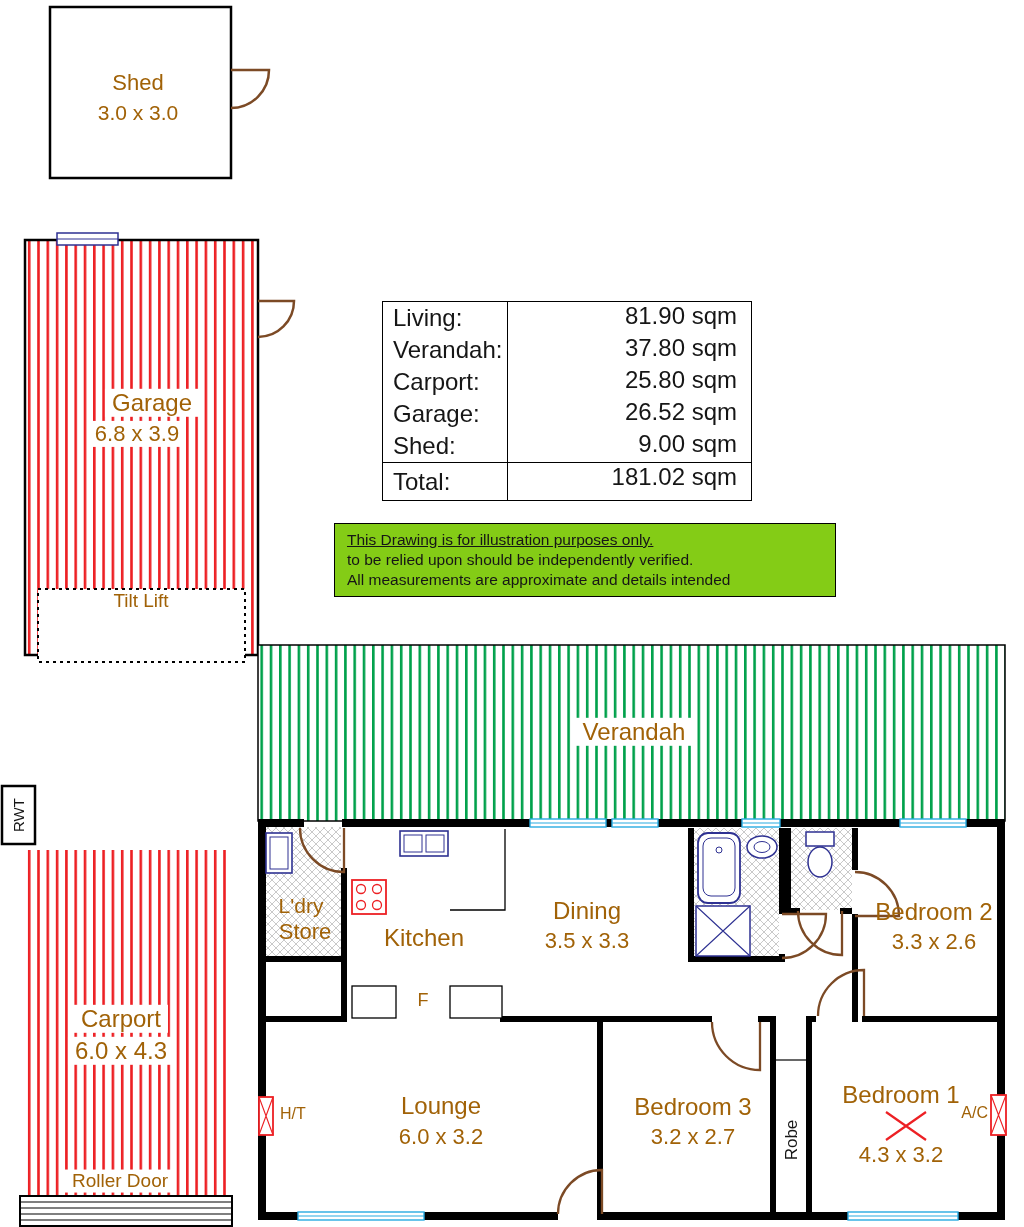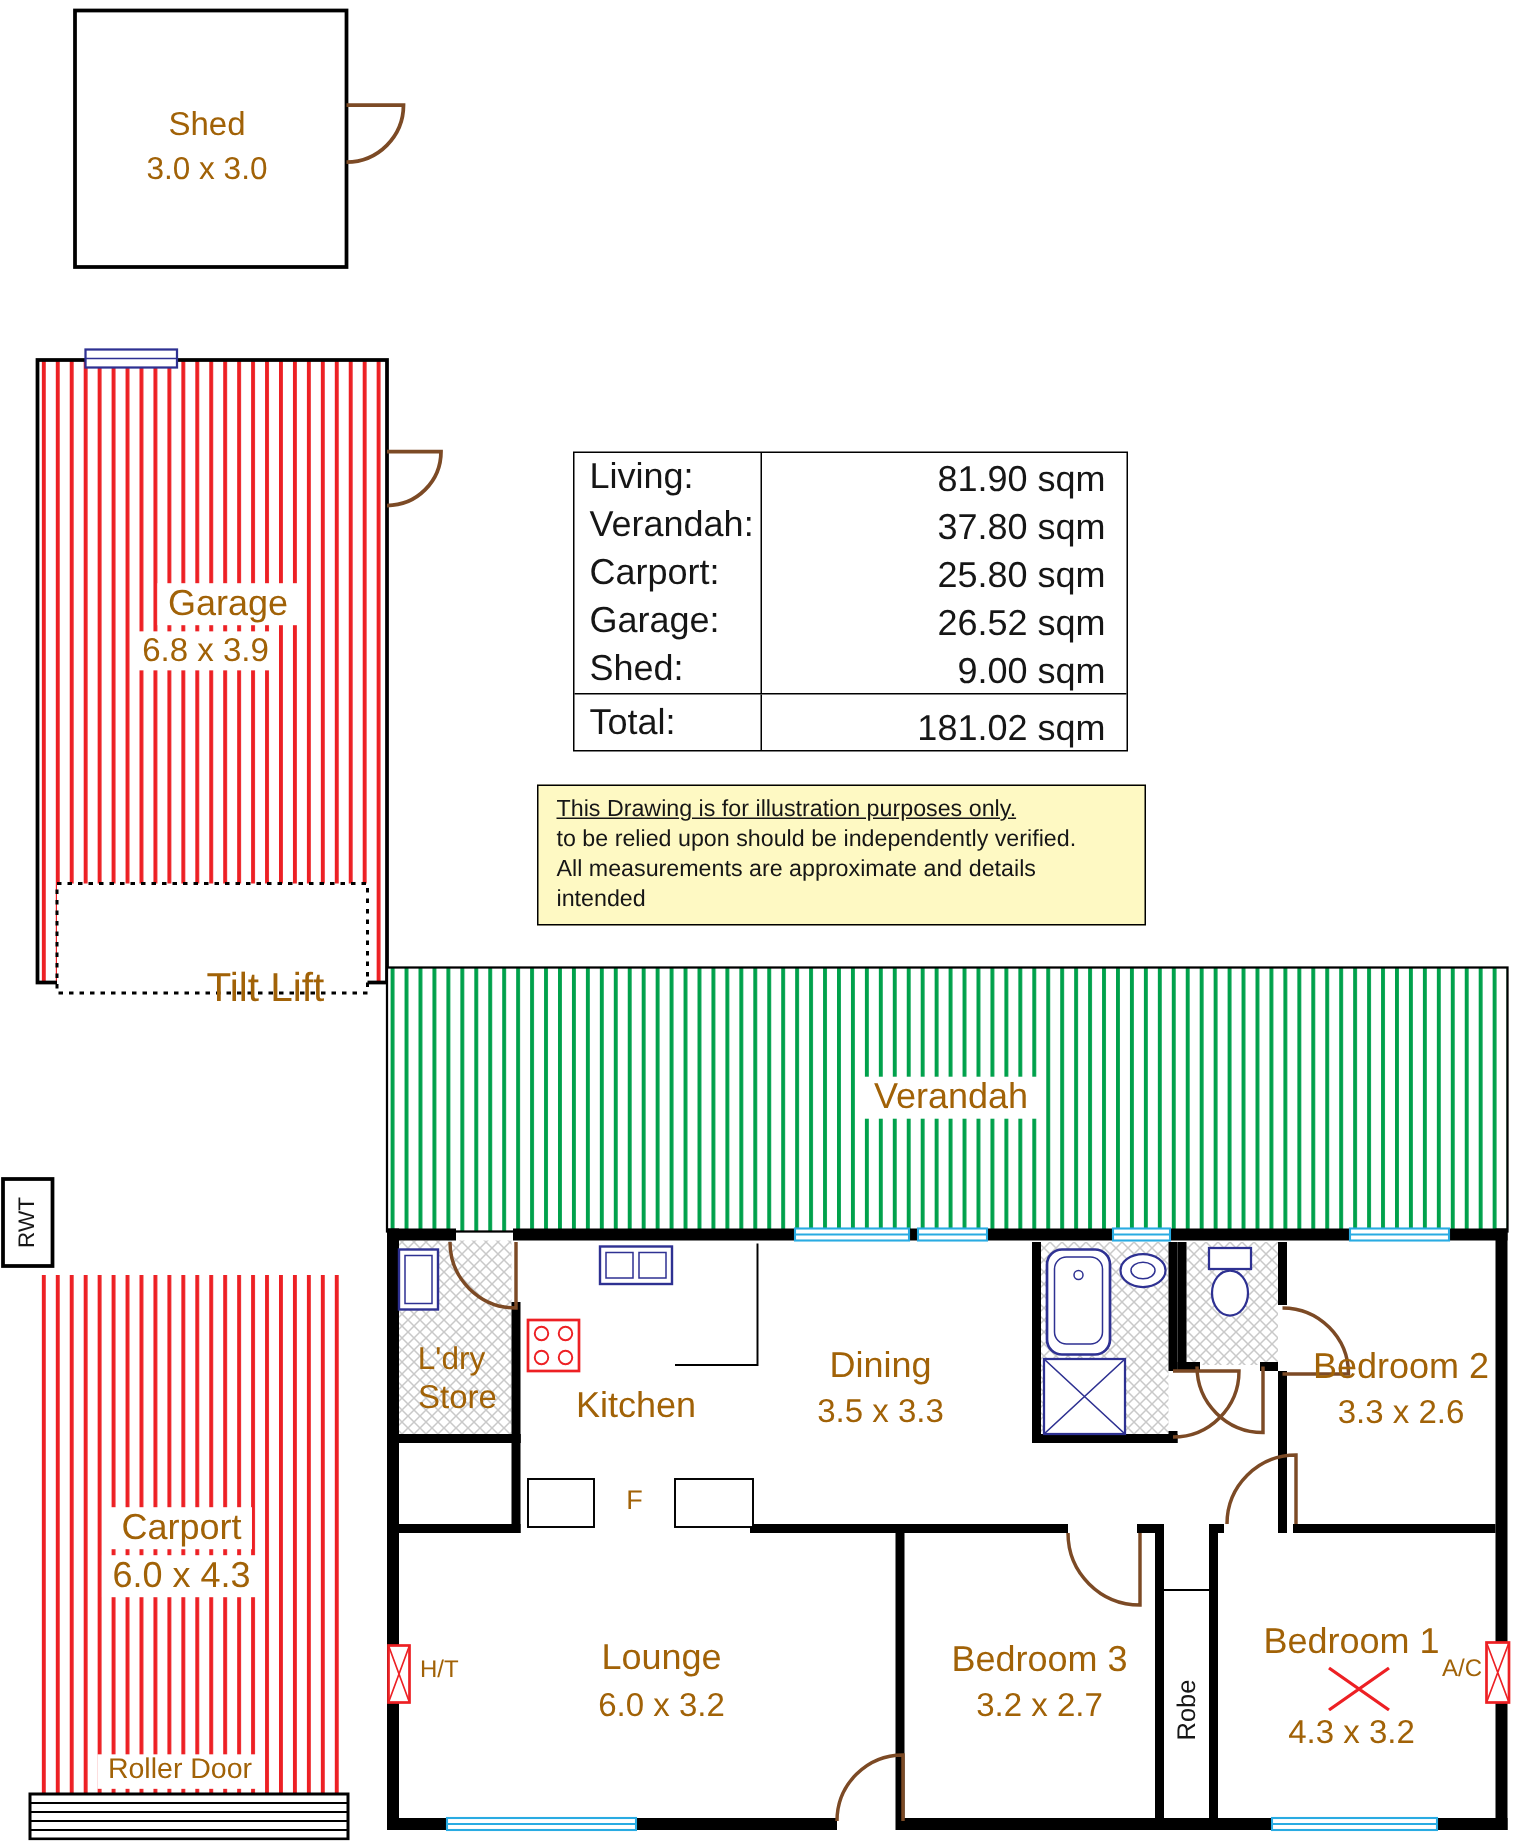--- a/index.html
+++ b/index.html
@@ -10,28 +10,28 @@
   .plan{position:absolute;left:0;top:0;}
   .plan text{font-family:"Liberation Sans", sans-serif;}
   .lbl{position:absolute;transform:translate(-50%,-50%);white-space:nowrap;color:#a16207;line-height:1.1;}
   .lbl.bg{background:#ffffff;padding:1px 7px;}
   .lbl.anchor-left{transform:translate(0,-50%);}
   .lbl.anchor-right{transform:translate(-100%,-50%);}
   .areas-table{
     position:absolute;left:382px;top:301px;width:370px;
     border:1.5px solid #000;font-size:24px;background:#fff;box-sizing:border-box;
   }
-  .t-row{display:flex;height:32px;align-items:flex-end;}
+  .t-row{display:flex;height:32px;align-items:flex-start;}
   .t-row.total{border-top:1.5px solid #000;height:37px;}
   .t-label{width:125px;height:100%;border-right:1.5px solid #000;box-sizing:border-box;
     display:flex;align-items:center;padding-left:10px;}
   .t-value{flex:1;text-align:right;padding-right:14px;}
   .disclaimer{
-    position:absolute;left:358px;top:523px;width:406px;box-sizing:border-box;
-    border:1.5px solid #000;background:#fef9c3;padding:6px 12px;font-size:15.5px;line-height:20px;
+    position:absolute;left:334px;top:523px;width:502px;box-sizing:border-box;
+    border:1.5px solid #000;background:#84cc16;padding:6px 12px;font-size:15.5px;line-height:20px;
   }
   .disclaimer .u{text-decoration:underline;}
 </style>
 </head>
 <body>
 
 <div class="canvas">
 
   <svg class="plan" width="1024" height="1227" viewBox="0 0 1024 1227">
     <defs>
@@ -215,21 +215,21 @@
     </g>
 
     <text x="791" y="1140" transform="rotate(-90 791 1140)" text-anchor="middle" dominant-baseline="central" font-size="17" fill="#161616">Robe</text>
   </svg>
 
   <div class="lbl" style="left:138px;top:83px;font-size:22px;">Shed</div>
   <div class="lbl" style="left:138px;top:113px;font-size:21px;">3.0 x 3.0</div>
 
   <div class="lbl bg" style="left:152px;top:403px;font-size:24px;">Garage</div>
   <div class="lbl bg" style="left:137px;top:434px;font-size:22px;">6.8 x 3.9</div>
-  <div class="lbl" style="left:141px;top:659px;font-size:27px;margin-left:36px;">Tilt Lift</div>
+  <div class="lbl" style="left:141px;top:601px;font-size:19px;">Tilt Lift</div>
 
   <div class="lbl bg" style="left:634px;top:732px;font-size:24px;text-align:right;">Verandah</div>
 
   <div class="lbl bg" style="left:121px;top:1019px;font-size:24px;">Carport</div>
   <div class="lbl bg" style="left:121px;top:1051px;font-size:24px;">6.0 x 4.3</div>
   <div class="lbl bg" style="left:120px;top:1181px;font-size:19px;">Roller Door</div>
 
   <div class="lbl" style="left:301px;top:906px;font-size:21px;">L'dry</div>
   <div class="lbl" style="left:424px;top:938px;font-size:24px;">Kitchen</div>
   <div class="lbl" style="left:305px;top:932px;font-size:22px;">Store</div>

